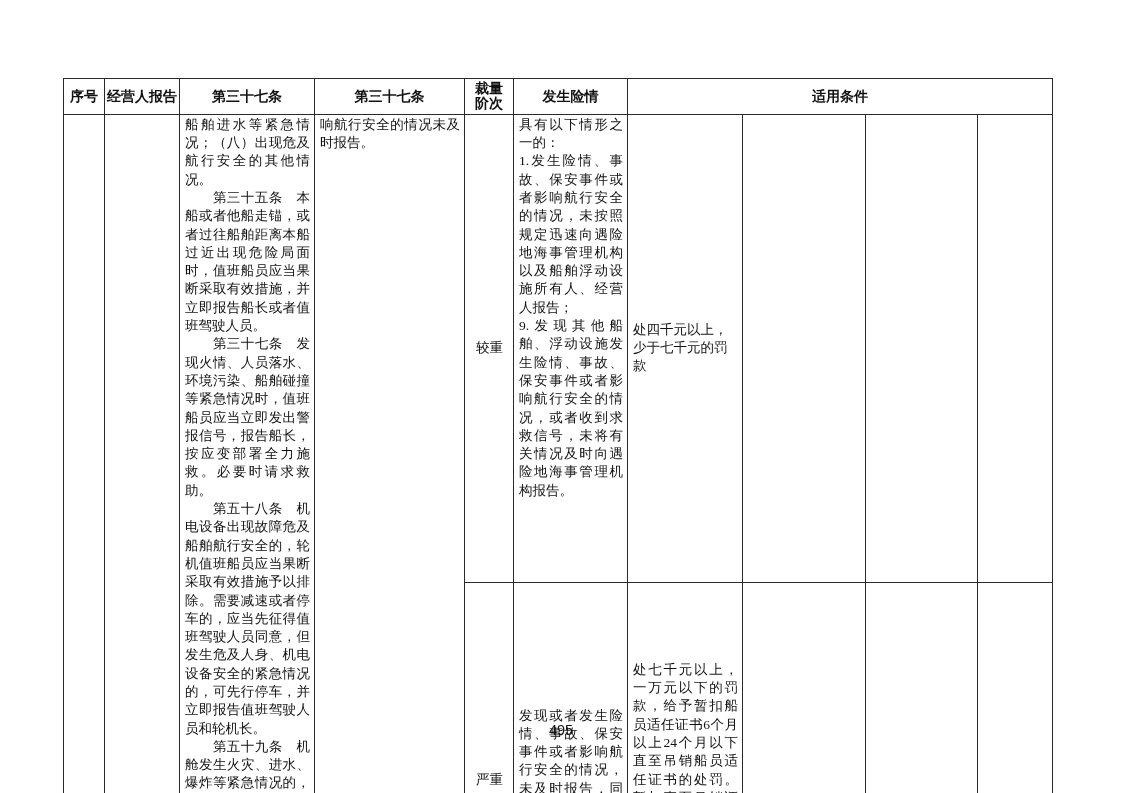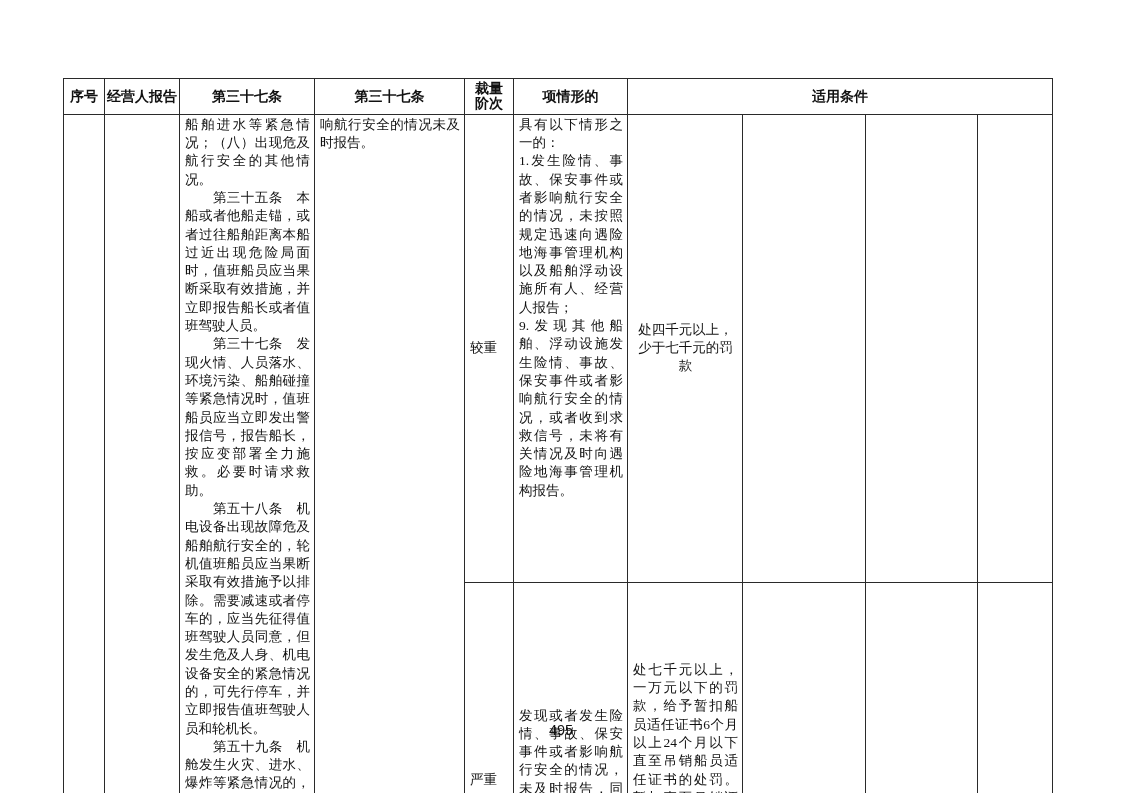--- a/index.html
+++ b/index.html
@@ -46,24 +46,24 @@
     line-height: 18.3px;
     vertical-align: top;
     text-align: justify;
     white-space: pre-line;
     padding: 1px 4px 1px 5px;
   }
   td.cell.v-mid {
     vertical-align: middle;
   }
   td.cell.center {
-    text-align: left;
+    text-align: center;
   }
   td.cell.left {
-    text-align: center;
+    text-align: left;
   }
   .page-number {
     position: absolute;
     left: 0;
     top: 722px;
     width: 1122px;
     text-align: center;
     font-size: 14.5px;
     font-family: "Liberation Sans", "DejaVu Sans", sans-serif;
     color: #111111;
@@ -88,21 +88,21 @@
       <col style="width:75px">
     </colgroup>
     <thead>
       <tr style="height:30px">
         <th class="hdr">序号</th>
         <th class="hdr">经营人报告</th>
         <th class="hdr">第三十七条</th>
         <th class="hdr">第三十七条</th>
         <th class="hdr">裁量
 阶次</th>
-        <th class="hdr">项情形的</th>
+        <th class="hdr">发生险情</th>
         <th class="hdr" colspan="4">适用条件</th>
       </tr>
     </thead>
     <tbody>
       <tr style="height:265px">
         <td class="cell" rowspan="2"></td>
         <td class="cell" rowspan="2"></td>
         <td class="cell" rowspan="2">船舶进水等紧急情况；（八）出现危及航行安全的其他情况。
 　　第三十五条　本船或者他船走锚，或者过往船舶距离本船过近出现危险局面时，值班船员应当果断采取有效措施，并立即报告船长或者值班驾驶人员。
 　　第三十七条　发现火情、人员落水、环境污染、船舶碰撞等紧急情况时，值班船员应当立即发出警报信号，报告船长，按应变部署全力施救。必要时请求救助。

